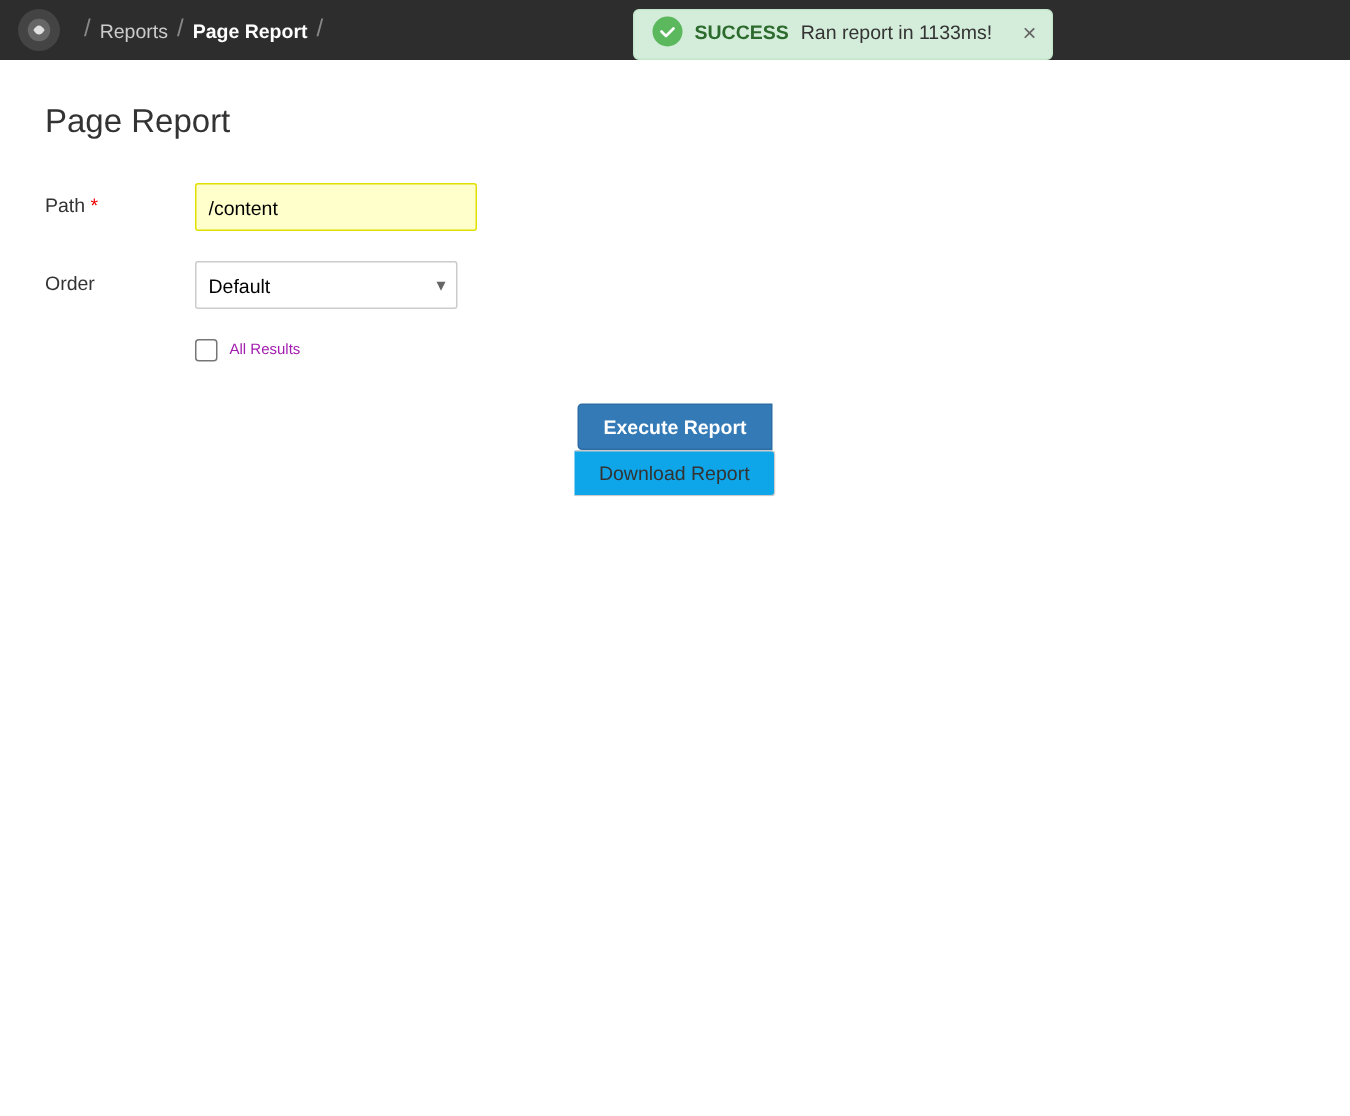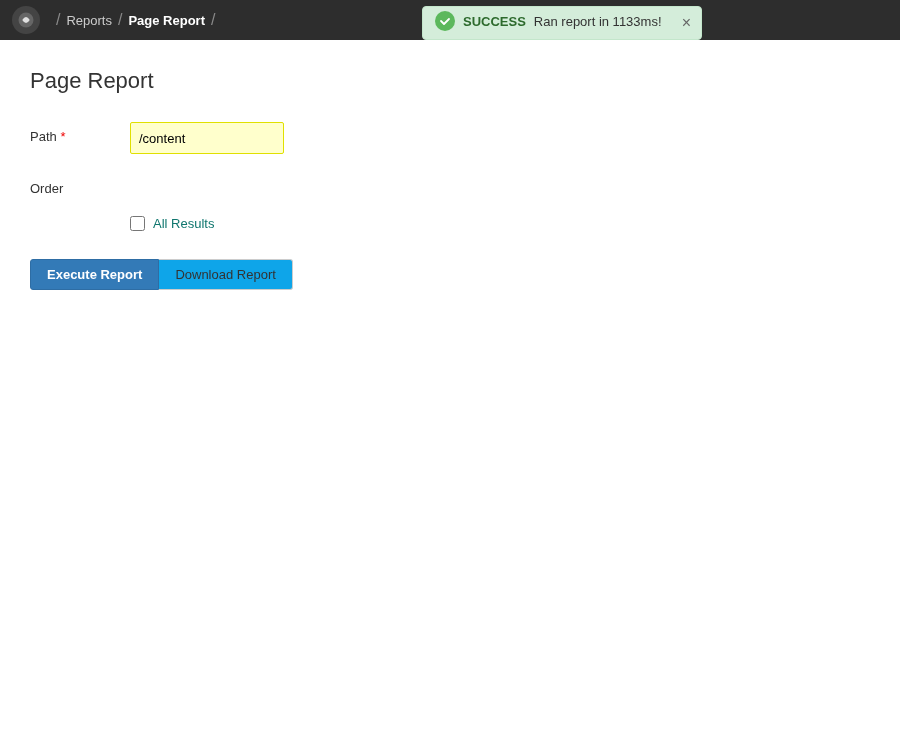--- a/index.html
+++ b/index.html
@@ -109,21 +109,21 @@
       width: 100px;
       padding-top: 7px;
       font-size: 13px;
       color: #333;
       flex-shrink: 0;
     }
     .form-label .required {
       color: #e00;
     }
     .form-input {
-      width: 154px;
+      width: 188px;
       height: 32px;
       padding: 0 8px;
       font-size: 13px;
       border: 1px solid #ccc;
       border-radius: 2px;
       outline: none;
     }
     .form-input.highlight {
       background: #ffffcc;
       border-color: #e0e000;
@@ -162,30 +162,31 @@
       padding-left: 100px;
     }
     .checkbox-input {
       width: 15px;
       height: 15px;
       margin-right: 8px;
       cursor: pointer;
       border: 1px solid #aaa;
     }
     .checkbox-label {
-      font-size: 13px;
-      color: #0f766e;
+      font-size: 10px;
+      color: #a21caf;
     }
 
     
     .buttons-row {
       display: flex;
       align-items: center;
       gap: 0;
       margin-bottom: 20px;
+      flex-direction: column;
     }
     .btn-execute {
       background: #337ab7;
       color: #fff;
       border: 1px solid #2e6da4;
       border-radius: 3px 0 0 3px;
       padding: 7px 16px;
       font-size: 13px;
       cursor: pointer;
       font-weight: bold;
@@ -235,20 +236,29 @@
   <div class="form-group">
     <label class="form-label">
       <span>Path</span>&nbsp;<span class="required">*</span>
     </label>
     <input class="form-input highlight" type="text" value="/content" style="">
   </div>
 
 
   <div class="form-group">
     <label class="form-label">Order</label>
+    <div class="form-select-wrap">
+      <select class="form-select">
+        <option>Default</option>
+        <option>Modified</option>
+        <option>Title</option>
+        <option>Template</option>
+      </select>
+      <span class="form-select-arrow">▾</span>
+    </div>
   </div>
 
   <div class="checkbox-group">
     <input type="checkbox" class="checkbox-input" style="">
     <label class="checkbox-label">All Results</label>
   </div>
 
   <div class="buttons-row">
     <button class="btn-execute">Execute Report</button>
     <button class="btn-download">Download Report</button>

